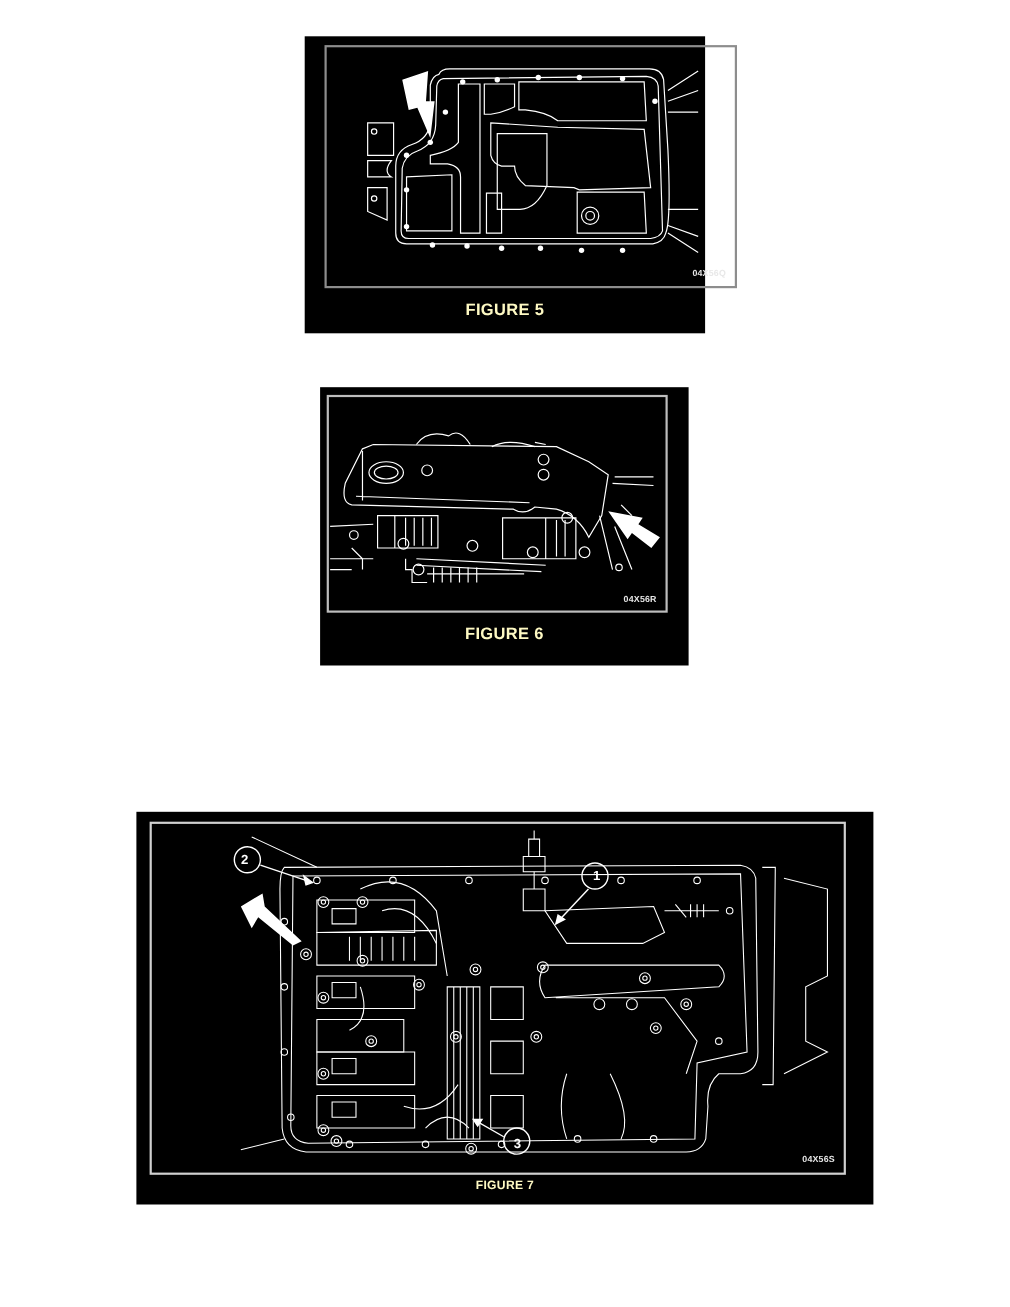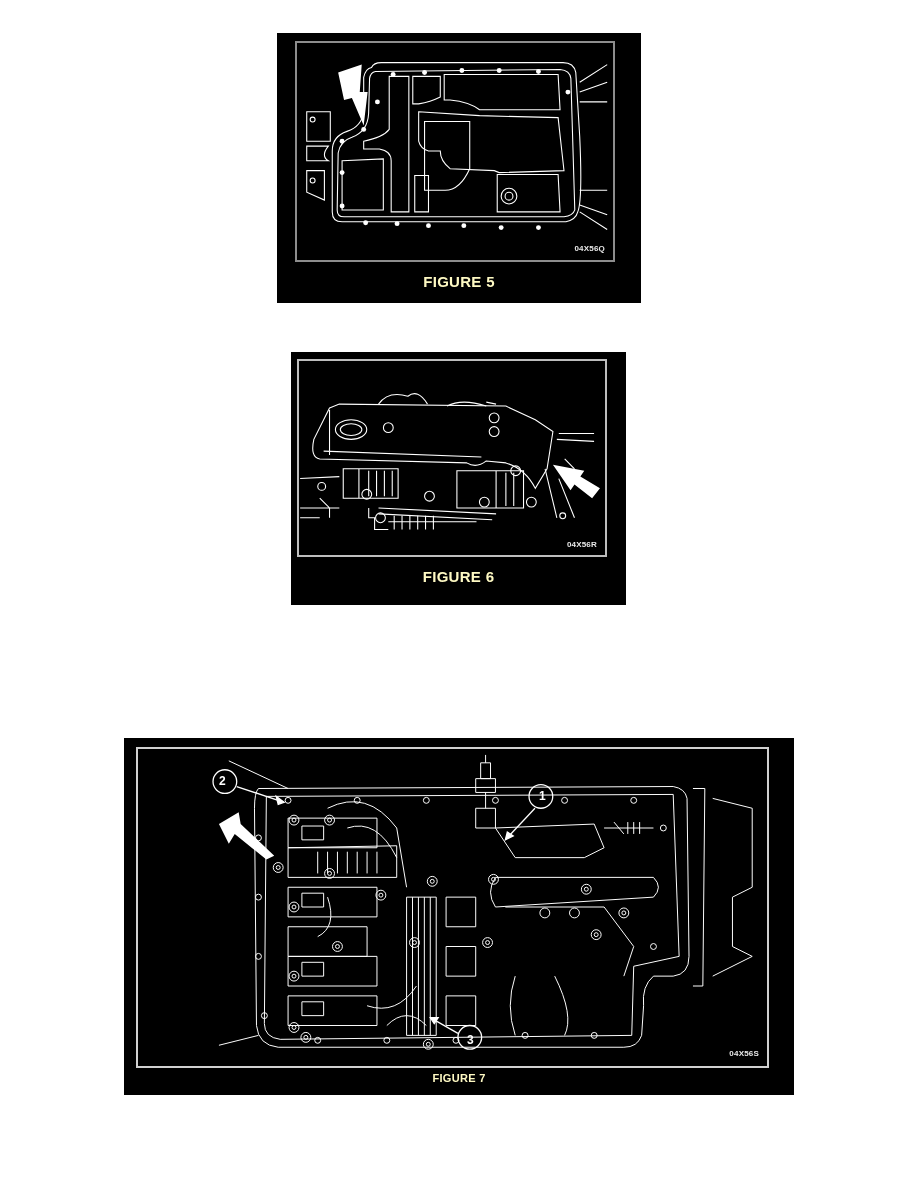--- a/index.html
+++ b/index.html
@@ -15,21 +15,21 @@
     }
     .figure .frame svg { position: absolute; left: 0; top: 0; width: 100%; height: 100%; }
     .figure .code {
       position: absolute; color: #e8e8e8; font-size: 8px; font-weight: bold; letter-spacing: 0.2px;
     }
     .figure .caption {
       position: absolute; left: 0; right: 0; text-align: center; color: #fef9c3;
       font-weight: bold; font-size: 15px; letter-spacing: 0.3px;
     }
     #fig5 { left: 277px; top: 33px; width: 364px; height: 270px; }
-    #fig5 .frame { left: 18px; top: 8px; width: 320px; height: 221px; border-color: #8d8d8d; }
+    #fig5 .frame { left: 18px; top: 8px; width: 375px; height: 221px; border-color: #8d8d8d; }
     #fig5 .code { right: 8px; bottom: 7px; }
     #fig5 .caption { top: 240px; }
 
     #fig6 { left: 291px; top: 352px; width: 335px; height: 253px; }
     #fig6 .frame { left: 6px; top: 7px; width: 310px; height: 198px; border-color: #bdbdbd; }
     #fig6 .code { right: 8px; bottom: 6px; }
     #fig6 .caption { top: 216px; text-align: center; }
 
     #fig7 { left: 124px; top: 738px; width: 670px; height: 357px; }
     #fig7 .frame { left: 12px; top: 9px; width: 633px; height: 321px; border-color: #d0d0d0; }

